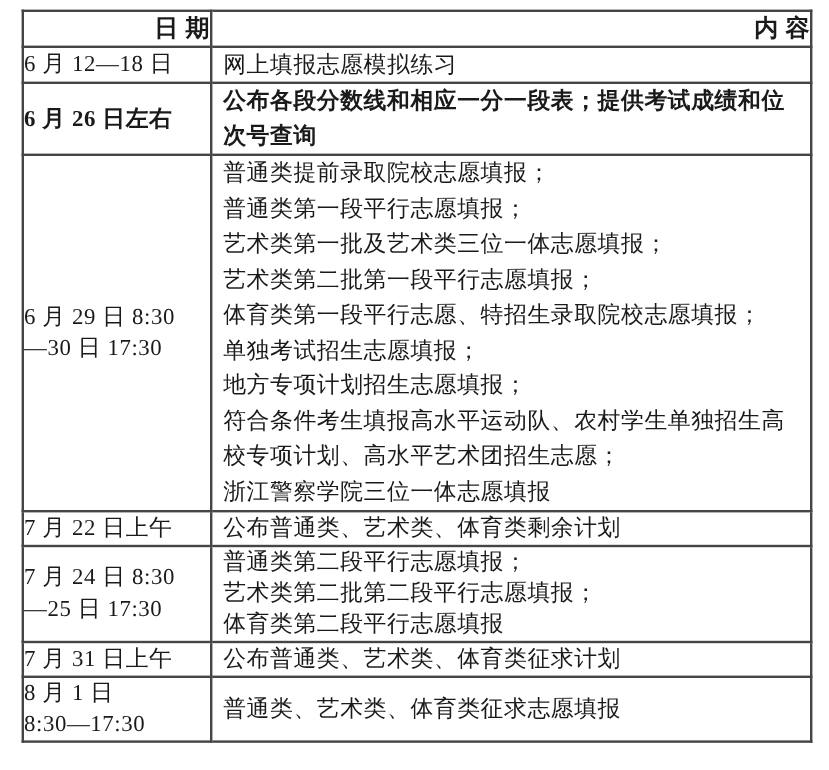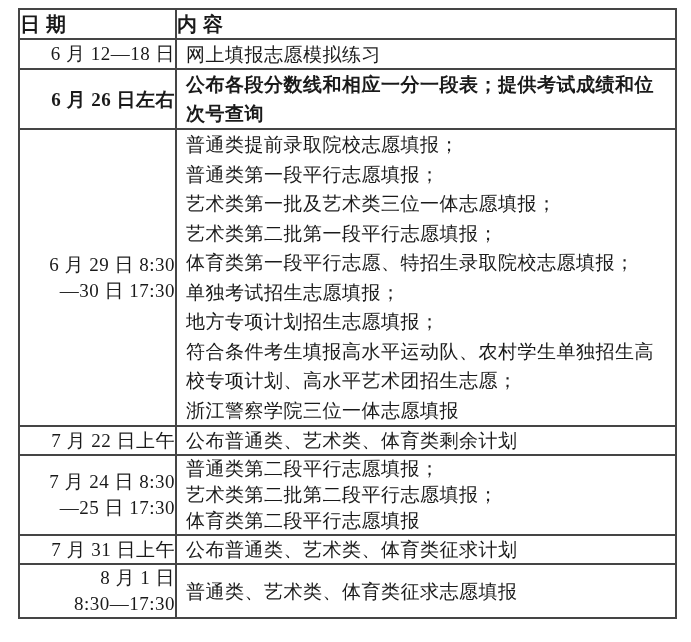--- a/index.html
+++ b/index.html
@@ -33,25 +33,25 @@
     border: 2px solid #454545;
     white-space: pre-line;
     font-size: 19px;
     line-height: 27px;
     vertical-align: middle;
     padding: 0;
     letter-spacing: 0.5px;
   }
   th {
     font-weight: bold;
-    text-align: left;
+    text-align: right;
     font-size: 20px;
   }
   td.date-cell {
-    text-align: right;
+    text-align: left;
     line-height: 26px;
   }
   td.content-cell {
     text-align: left;
     padding-left: 9px;
     padding-right: 4px;
     margin-top: 40px;
   }
   tr.bold-row td {
     font-weight: bold;

